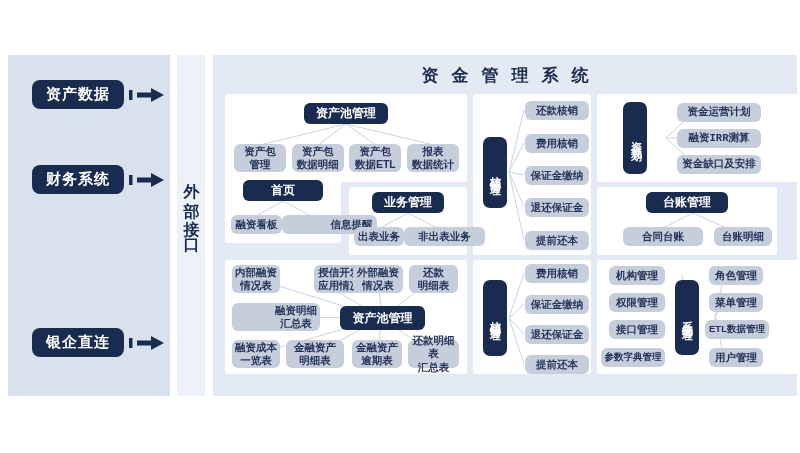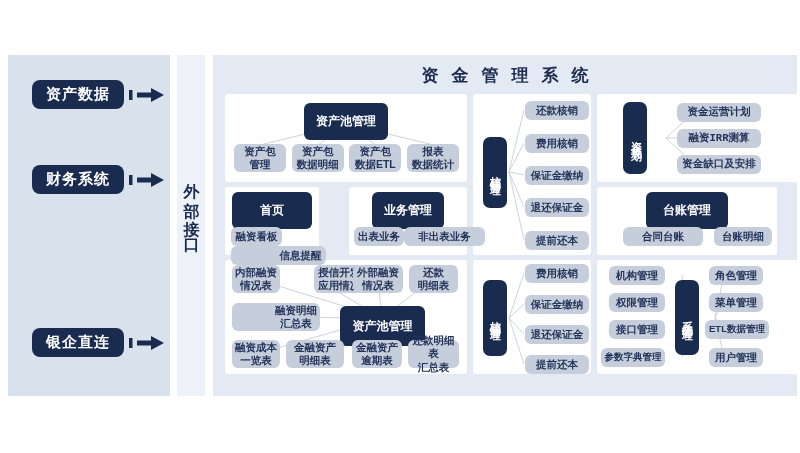--- a/index.html
+++ b/index.html
@@ -29,29 +29,29 @@
   
   .main{position:absolute;left:213px;top:55px;width:584px;height:341px;background:#e4eaf3;}
   .title{
     position:absolute;top:9px;left:0;right:0;text-align:center;
     font-size:17px;font-weight:bold;color:#1c2b4e;letter-spacing:13px;text-indent:13px;
   }
   .panel{position:absolute;background:#ffffff;border-radius:3px;}
   #p1{left:12px;top:39px;width:242px;height:88px;}
   #p2{left:260px;top:39px;width:118px;height:161px;}
   #p3{left:384px;top:39px;width:216px;height:88px;font-family:Liberation Mono, monospace;}
-  #p4{left:12px;top:132px;width:94px;height:68px;}
+  #p4{left:12px;top:120px;width:116px;height:68px;}
   #p5{left:136px;top:132px;width:118px;height:68px;}
   #p6{left:384px;top:132px;width:180px;height:68px;}
   #p7{left:12px;top:205px;width:242px;height:114px;}
   #p8{left:260px;top:205px;width:118px;height:114px;}
   #p9{left:384px;top:205px;width:180px;height:114px;padding-left:32px;}
   .hdr{
     position:absolute;background:#1a2b50;color:#ffffff;border-radius:6px;
-    font-weight:bold;font-size:12px;height:21px;padding:8px 12px;
+    font-weight:bold;font-size:12px;height:21px;padding:0 12px;
     display:flex;align-items:center;justify-content:center;white-space:nowrap;z-index:2;
   }
   .hdr.center{left:50%;transform:translateX(-50%);}
   .vhdr{
     position:absolute;background:#1a2b50;color:#ffffff;border-radius:7px;width:24px;
     writing-mode:vertical-rl;text-orientation:upright;letter-spacing:3px;
     font-size:11px;font-weight:bold;display:flex;align-items:center;justify-content:center;z-index:2;
   }
   .gbox{
     position:absolute;background:#c6cedb;color:#25345a;border-radius:6px;
@@ -148,21 +148,21 @@
     <div class="gbox" style="left:80px;top:35px;width:84px;height:19px;">融资IRR测算</div>
     <div class="gbox" style="left:80px;top:61px;width:84px;height:19px;">资金缺口及安排</div>
   </div>
 
   <div class="panel" id="p4">
     <svg class="cx" viewBox="0 0 118 68">
       <line x1="59" y1="26" x2="32" y2="41"></line>
         <line x1="59" y1="26" x2="87" y2="41"></line>
     </svg>
     <div class="hdr center" style="top:5px;min-width:56px;">首页</div>
-    <div class="row" style="left:6px;right:4px;top:40px;flex-direction:column;">
+    <div class="row" style="left:6px;right:4px;top:40px;">
       <div class="gbox" style="width:51px;height:19px;">融资看板</div>
       <div class="gbox" style="width:51px;height:19px;padding-left:44px;">信息提醒</div>
     </div>
   </div>
 
   <div class="panel" id="p5">
     <svg class="cx" viewBox="0 0 118 68">
       <line x1="59" y1="26" x2="31" y2="41"></line>
         <line x1="59" y1="26" x2="88" y2="41"></line>
     </svg>

